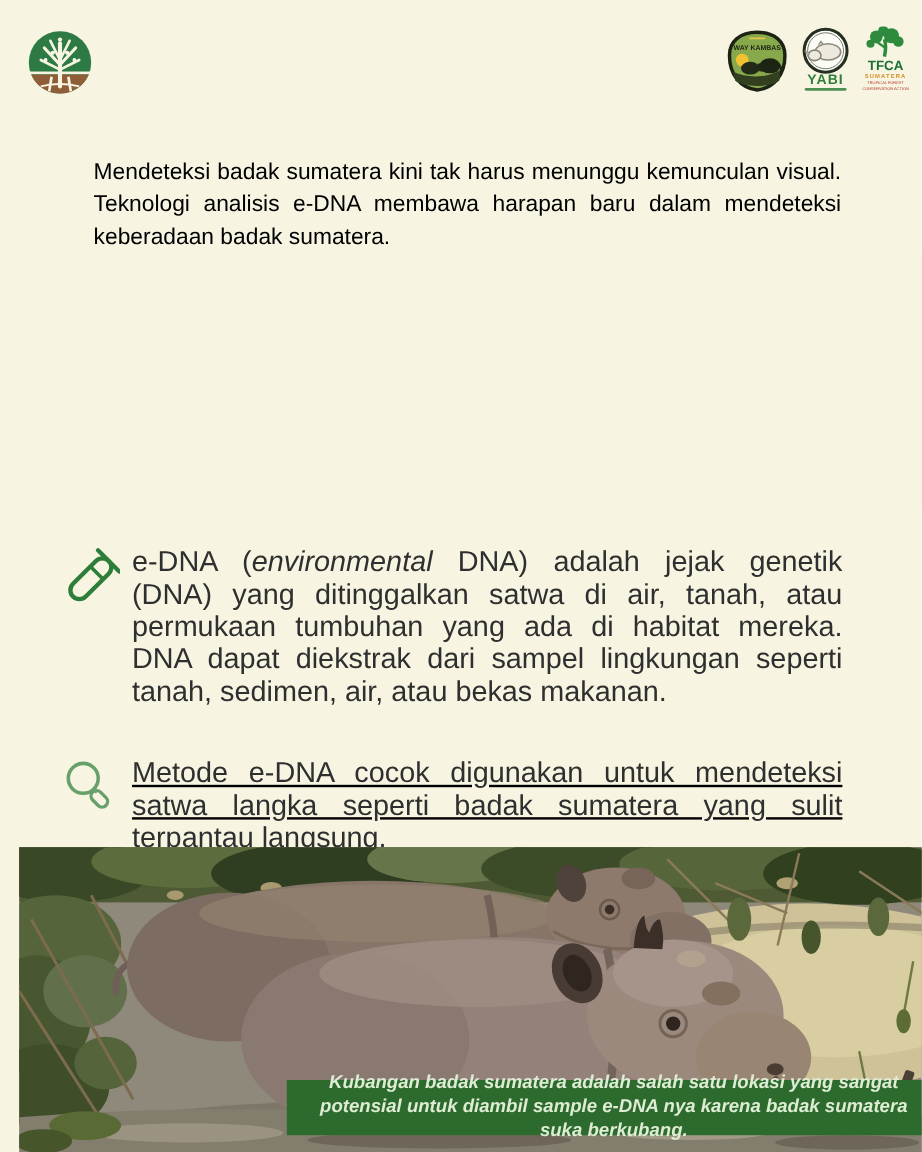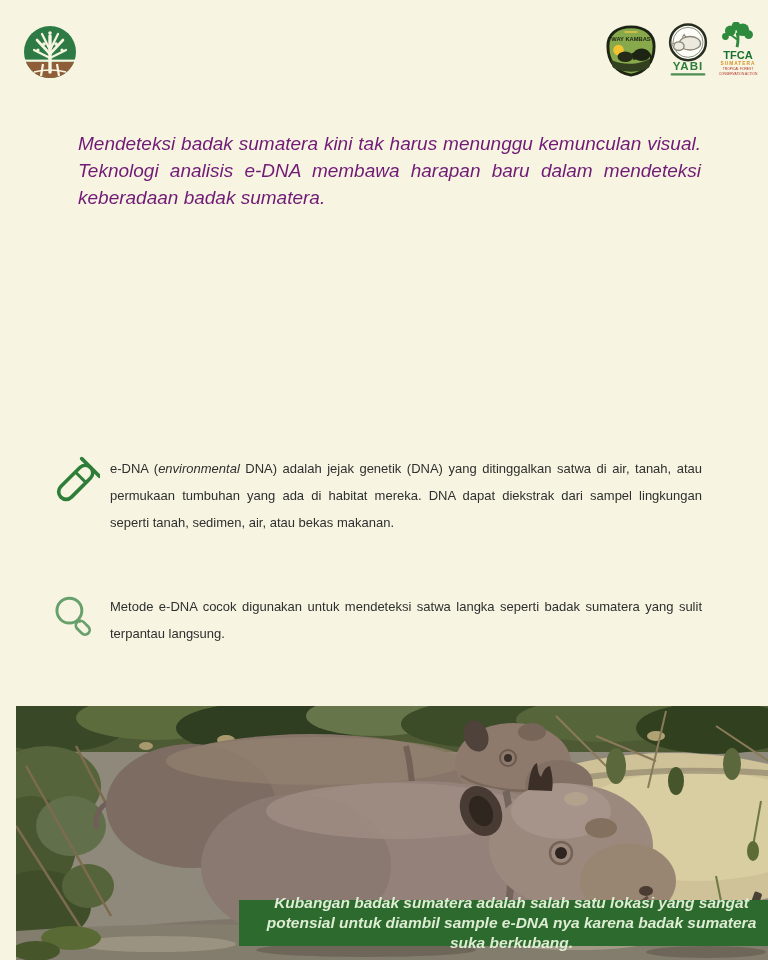--- a/index.html
+++ b/index.html
@@ -11,45 +11,44 @@
   }
   
   .logo-left { position:absolute; top:24px; left:22px; width:56px; height:56px; }
   .logos-right { position:absolute; top:22px; right:8px; display:flex; align-items:flex-start; gap:4px; }
   .logos-right svg { display:block; }
   svg text { font-family:"Liberation Sans", sans-serif; }
 
   
   .para {
     position:absolute; left:78px; width:623px;
-    font-size:19px; line-height:27px; color:#701a75;
+    font-size:19px; line-height:27px; color:#000000;
     text-align:justify;
-    font-style:italic;
   }
   .para-1 { top:130px; }
   .para-2 { top:242px; }
 
   .heading-band {
     position:absolute; top:401px; left:65px;
     background:#f0c23c; color:#1f1f1f;
     font-size:19px; font-weight:bold;
     padding:7px 14px 8px 13px;
     letter-spacing:0.1px;
   }
 
   .bullet {
     position:absolute; left:50px; width:652px;
     display:flex; align-items:flex-start;
   }
   .bullet-1 { top:455px; }
-  .bullet-2 { top:593px; }
+  .bullet-2 { top:631px;text-decoration:underline; }
   .bullet .icon-box { width:52px; flex:0 0 52px; margin-right:8px; }
   .bullet .icon-box svg { display:block; }
   .bullet p {
-    flex:1; font-size:13px; line-height:27px; color:#2f2f2f;
+    flex:1; font-size:24px; line-height:27px; color:#2f2f2f;
     text-align:justify;
   }
   .bullet p em { font-style:italic; }
 
   
   .photo {
     position:absolute; top:706px; left:16px; width:768px; height:254px;padding-left:32px;
   }
   .photo svg.scene { position:absolute; top:0; left:0; width:768px; height:254px; }
   .caption {

